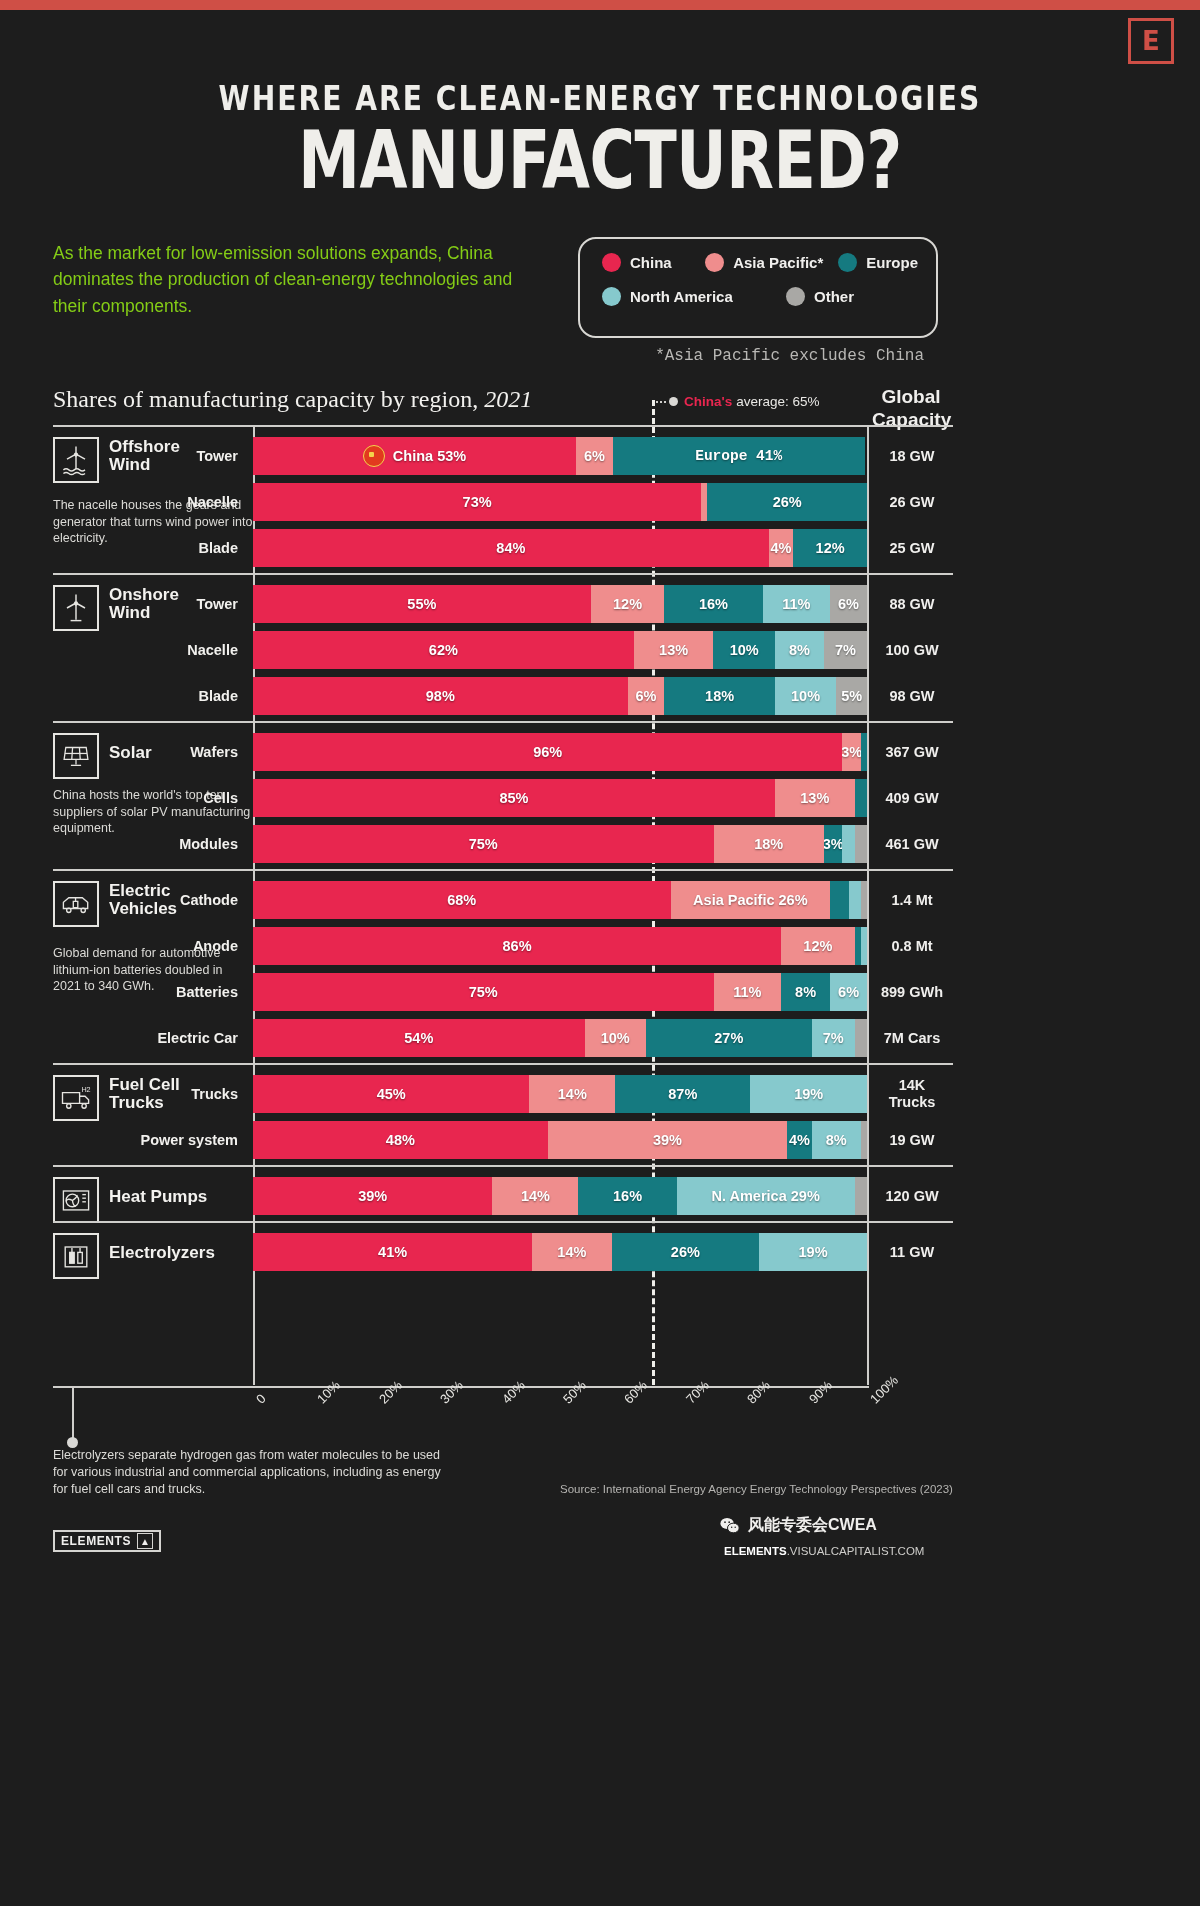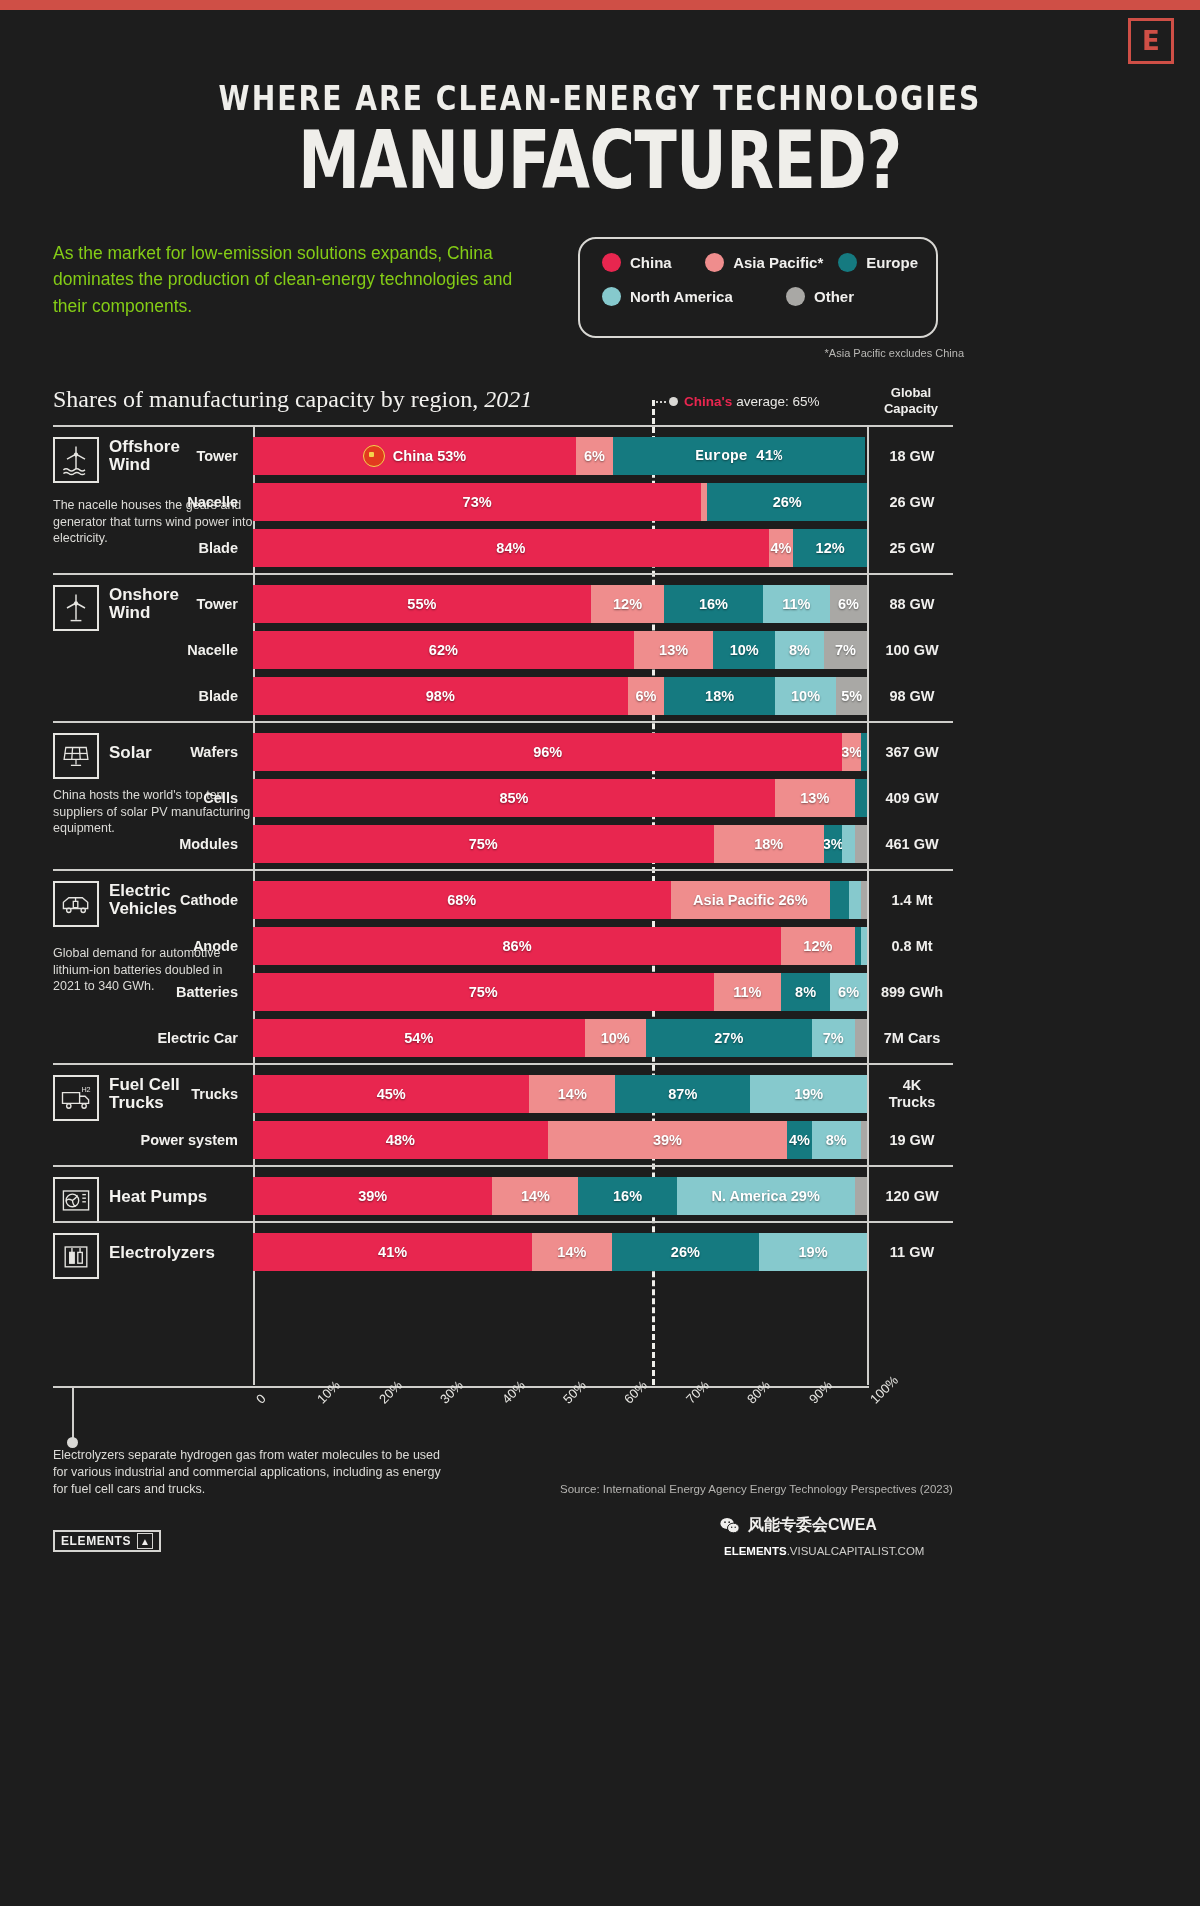--- a/index.html
+++ b/index.html
@@ -34,41 +34,41 @@
   .legend-box {
     position:absolute; top:237px; left:578px; width:360px; height:101px;
     border:2px solid #d8d7d3; border-radius:18px;
     padding:14px 18px 0 22px;
   }
   .legend-row { display:flex; align-items:center; }
   .legend-row.r1 { margin-bottom:15px; }
   .legend-item { display:flex; align-items:center; font-weight:bold; font-size:15px; }
   .dot { width:19px; height:19px; border-radius:50%; margin-right:9px; flex:none; }
   .lg-note {
-    position:absolute; top:347px; left:604px; width:360px;
-    text-align:right; font-size:11px; color:#b9b8b5;
+    position:absolute; top:347px; left:564px; width:360px;
+    text-align:right; font-size:16px; color:#b9b8b5;font-family:Liberation Mono, monospace;
   }
 
   .sec-title {
     position:absolute; top:386px; left:53px;
     font-family:"Liberation Serif","DejaVu Serif",serif;
     font-size:24px; color:#f2f1ee;
   }
   .sec-title i { font-style:italic; }
   .avg-note {
     position:absolute; top:394px; left:652px; font-size:13.5px; color:#e9e8e5;
     display:flex; align-items:center;
   }
   .avg-note .leader { display:inline-block; width:14px; border-top:2px dotted #cfcecb; margin-right:3px; }
   .avg-note .bullet { width:9px; height:9px; border-radius:50%; background:#d9d8d5; margin-right:6px; }
   .avg-note b { color:#e8264f; margin-right:4px; }
 
   .gc-head {
     position:absolute; top:385px; left:872px; width:78px; text-align:center;
-    font-weight:bold; font-size:13px; line-height:1.22;
+    font-weight:bold; font-size:19px; line-height:1.22;
   }
 
   .chart { position:absolute; top:425px; left:53px; width:900px; }
   .vsep { position:absolute; top:425px; left:253px; width:2px; height:960px; background:#cfcecb; }
   .vsep2 { position:absolute; top:425px; left:867px; width:2px; height:960px; background:#cfcecb; }
 
   .dashline {
     position:absolute; top:400px; left:652px; width:0; height:985px;
     border-left:3px dashed #efeeea;
   }
@@ -524,21 +524,21 @@
             <span>14%</span>
           </div>
           <div class="seg" style="width: 135.08px; background: rgb(21, 122, 128);">
             <span>87%</span>
           </div>
           <div class="seg" style="width: 116.66px; background: rgb(134, 201, 205);">
             <span>19%</span>
           </div>
         </div>
         <div class="cap">
-          <div>4K</div>
+          <div>14K</div>
           <div>Trucks</div>
         </div>
       </div>
       <div class="grow">
         <div class="rowlabel" style="right: auto; left: 0px; width: 195px;">Power system</div>
         <div class="barzone">
           <div class="seg" style="width: 294.72px; background: rgb(232, 38, 79);">
             <span>48%</span>
           </div>
           <div class="seg" style="width: 239.46px; background: rgb(239, 141, 141);">

